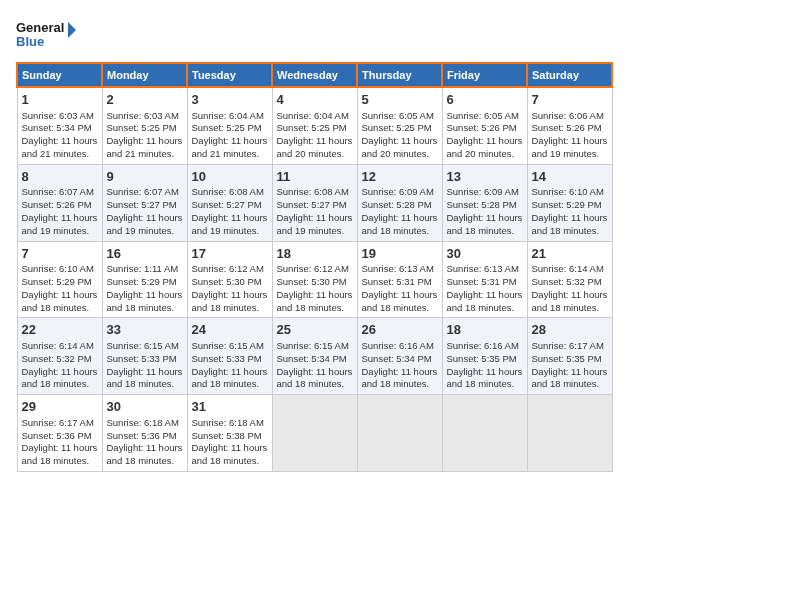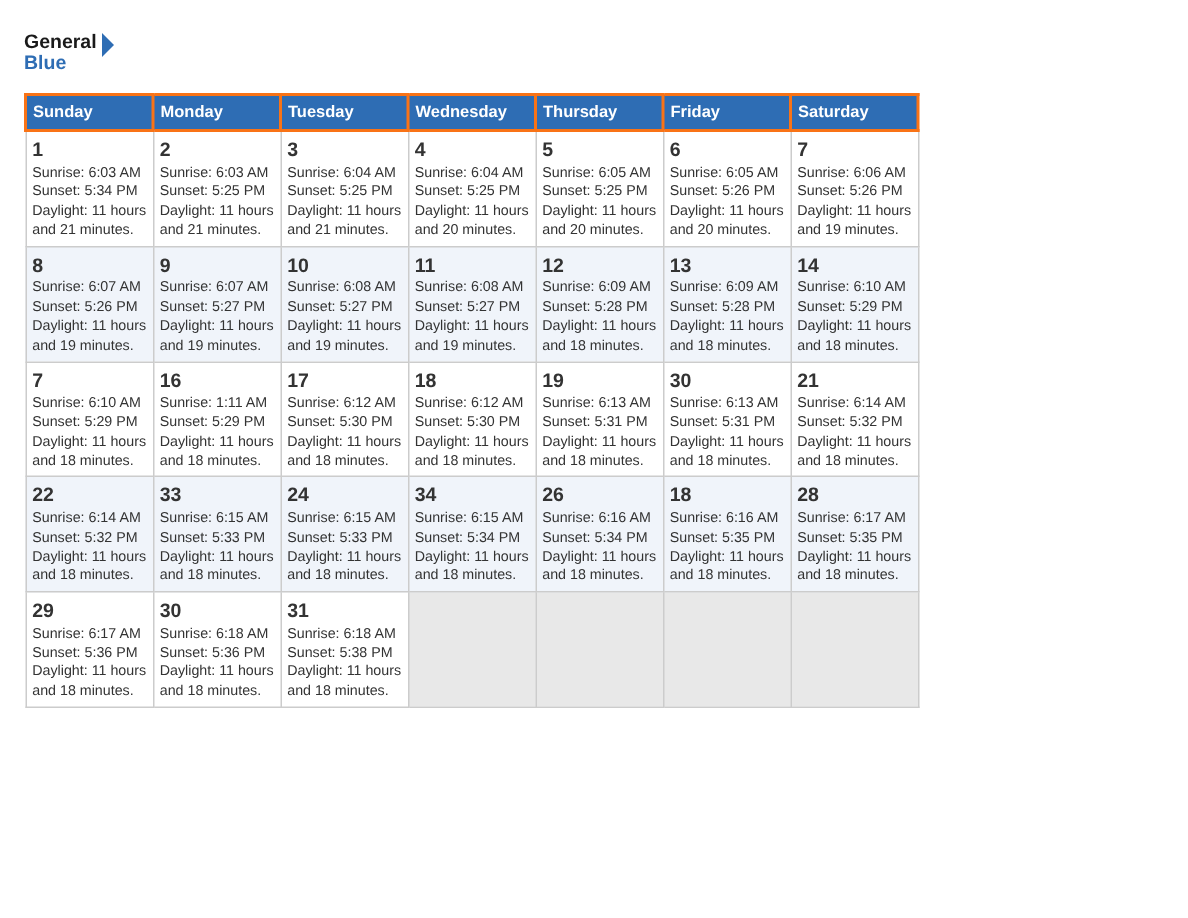--- a/index.html
+++ b/index.html
@@ -128,21 +128,21 @@
           <td><span class="day-num">17</span><span>Sunrise: 6:12 AM</span><br><span>Sunset: 5:30 PM</span><br><span>Daylight: 11 hours</span><br><span>and 18 minutes.</span></td>
           <td><span class="day-num">18</span><span>Sunrise: 6:12 AM</span><br><span>Sunset: 5:30 PM</span><br><span>Daylight: 11 hours</span><br><span>and 18 minutes.</span></td>
           <td><span class="day-num">19</span><span>Sunrise: 6:13 AM</span><br><span>Sunset: 5:31 PM</span><br><span>Daylight: 11 hours</span><br><span>and 18 minutes.</span></td>
           <td><span class="day-num">30</span><span>Sunrise: 6:13 AM</span><br><span>Sunset: 5:31 PM</span><br><span>Daylight: 11 hours</span><br><span>and 18 minutes.</span></td>
           <td><span class="day-num">21</span><span>Sunrise: 6:14 AM</span><br><span>Sunset: 5:32 PM</span><br><span>Daylight: 11 hours</span><br><span>and 18 minutes.</span></td>
         </tr>
         <tr>
           <td><span class="day-num">22</span><span>Sunrise: 6:14 AM</span><br><span>Sunset: 5:32 PM</span><br><span>Daylight: 11 hours</span><br><span>and 18 minutes.</span></td>
           <td><span class="day-num">33</span><span>Sunrise: 6:15 AM</span><br><span>Sunset: 5:33 PM</span><br><span>Daylight: 11 hours</span><br><span>and 18 minutes.</span></td>
           <td><span class="day-num">24</span><span>Sunrise: 6:15 AM</span><br><span>Sunset: 5:33 PM</span><br><span>Daylight: 11 hours</span><br><span>and 18 minutes.</span></td>
-          <td><span class="day-num">34</span><span>Sunrise: 6:15 AM</span><br><span>Sunset: 5:34 PM</span><br><span>Daylight: 11 hours</span><br><span>and 18 minutes.</span></td>
+          <td><span class="day-num">25</span><span>Sunrise: 6:15 AM</span><br><span>Sunset: 5:34 PM</span><br><span>Daylight: 11 hours</span><br><span>and 18 minutes.</span></td>
           <td><span class="day-num">26</span><span>Sunrise: 6:16 AM</span><br><span>Sunset: 5:34 PM</span><br><span>Daylight: 11 hours</span><br><span>and 18 minutes.</span></td>
           <td><span class="day-num">18</span><span>Sunrise: 6:16 AM</span><br><span>Sunset: 5:35 PM</span><br><span>Daylight: 11 hours</span><br><span>and 18 minutes.</span></td>
           <td><span class="day-num">28</span><span>Sunrise: 6:17 AM</span><br><span>Sunset: 5:35 PM</span><br><span>Daylight: 11 hours</span><br><span>and 18 minutes.</span></td>
         </tr>
         <tr>
           <td><span class="day-num">29</span><span>Sunrise: 6:17 AM</span><br><span>Sunset: 5:36 PM</span><br><span>Daylight: 11 hours</span><br><span>and 18 minutes.</span></td>
           <td><span class="day-num">30</span><span>Sunrise: 6:18 AM</span><br><span>Sunset: 5:36 PM</span><br><span>Daylight: 11 hours</span><br><span>and 18 minutes.</span></td>
           <td><span class="day-num">31</span><span>Sunrise: 6:18 AM</span><br><span>Sunset: 5:38 PM</span><br><span>Daylight: 11 hours</span><br><span>and 18 minutes.</span></td>
           <td class="empty-cell"></td>
           <td class="empty-cell"></td>

